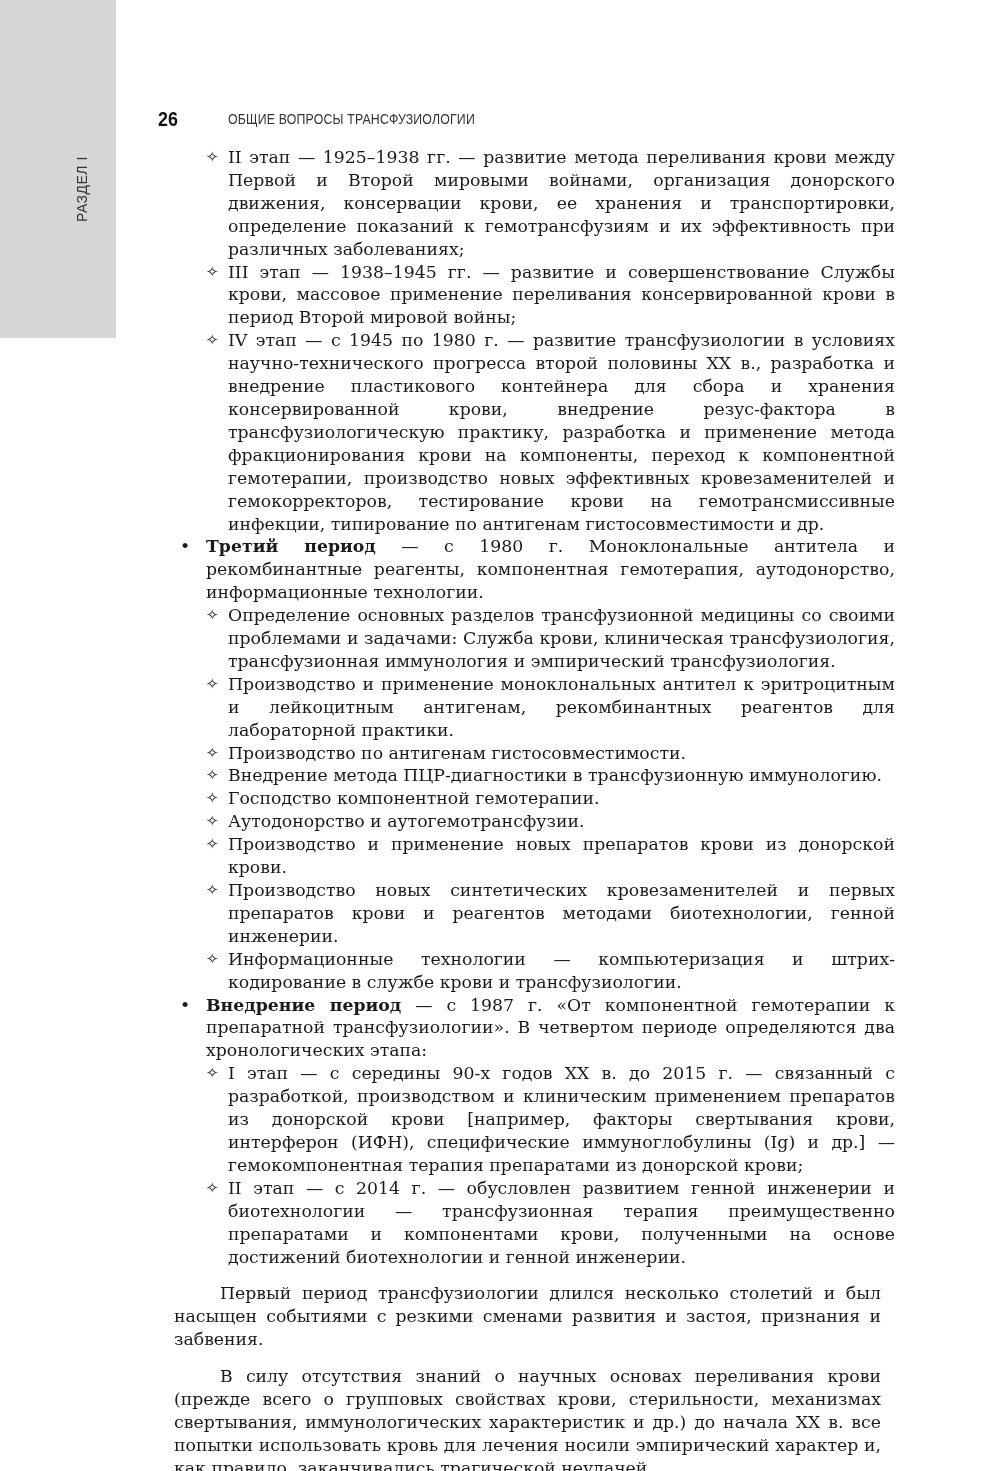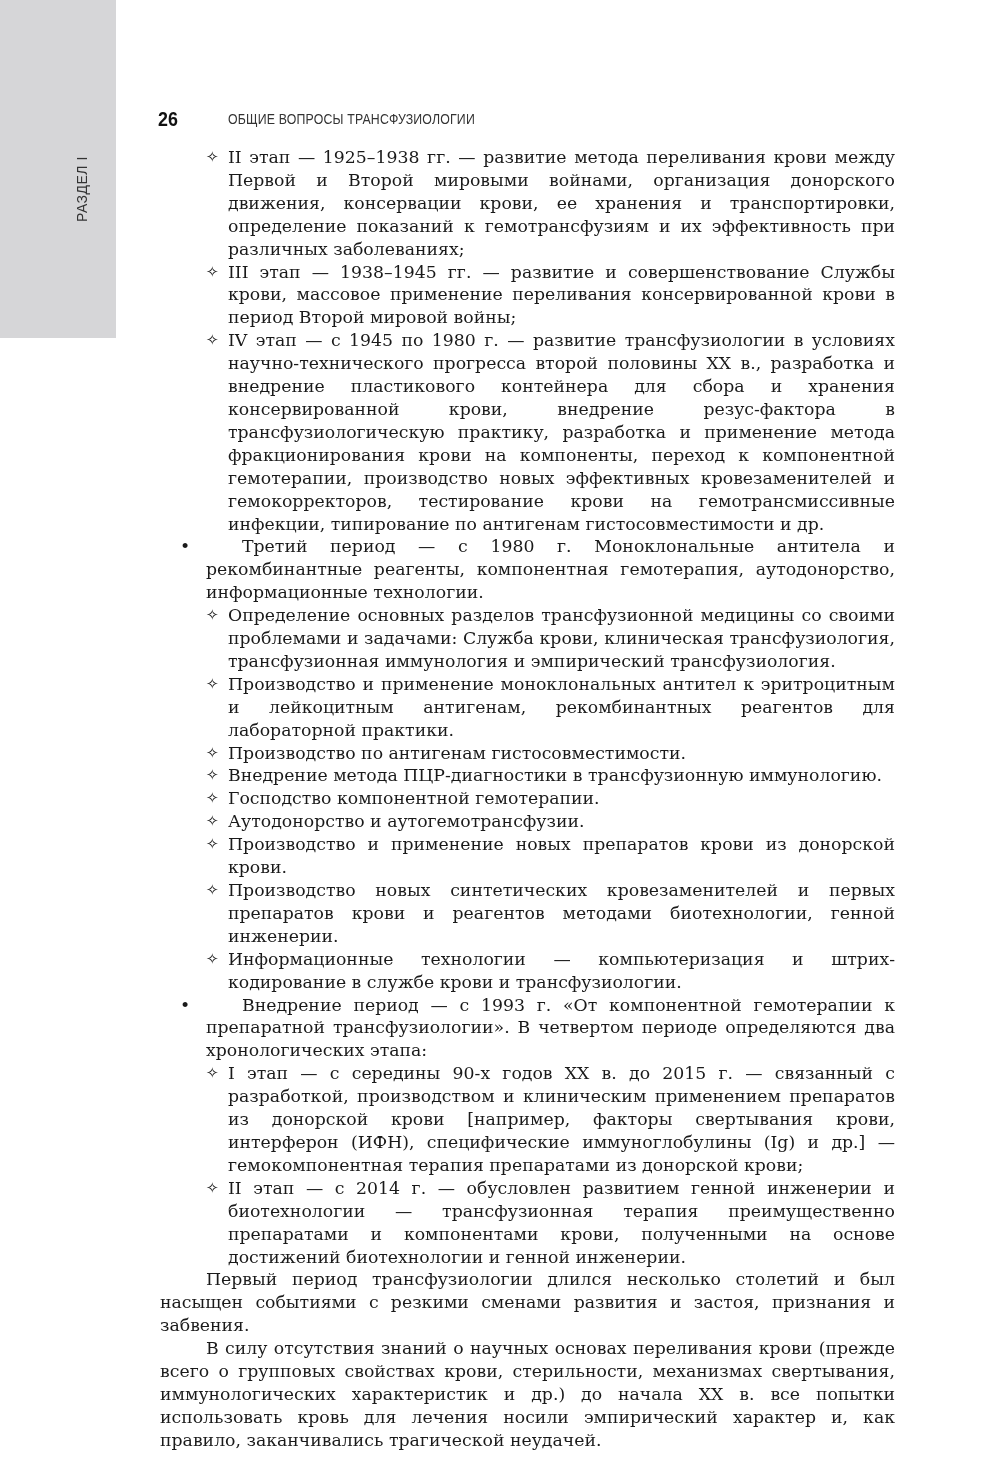--- a/index.html
+++ b/index.html
@@ -14,22 +14,22 @@
                   color:#333; letter-spacing:0.2px; transform:scaleX(0.88); transform-origin:left; }
   .content { position:absolute; left:160px; top:146px; width:735px; font-size:17.3px; line-height:22.9px;
              text-align:justify; }
   .lvl1 { position:relative; padding-left:46px; }
   .lvl1 .bullet { position:absolute; left:20px; top:0; }
   .lvl2 { position:relative; padding-left:68px; }
   .lvl2 .mark { position:absolute; left:46px; top:0; font-size:15px; }
   .top-lvl2 { position:relative; padding-left:68px; }
   .top-lvl2 .mark { position:absolute; left:46px; top:0; font-size:15px; }
   .para { text-indent:46px; }
-  b { font-weight:normal;margin-left:36px; }
-  p { margin:0; }
+  b { font-weight:bold; }
+  p { margin:14px; }
 </style>
 </head>
 <body>
 
 <div class="side-band">
   <div class="side-label">РАЗДЕЛ I</div>
 </div>
 <div class="page-num">26</div>
 <div class="running-head">ОБЩИЕ ВОПРОСЫ ТРАНСФУЗИОЛОГИИ</div>
 
@@ -42,19 +42,19 @@
   <div class="lvl2"><span class="mark">✧</span><span>Определение основных разделов трансфузионной медицины со своими проблемами и задачами: Служба крови, клиническая трансфузиология, трансфузионная иммунология и эмпирический трансфузиология.</span></div>
   <div class="lvl2"><span class="mark">✧</span><span>Производство и применение моноклональных антител к эритроцитным и лейкоцитным антигенам, рекомбинантных реагентов для лабораторной практики.</span></div>
   <div class="lvl2"><span class="mark">✧</span><span>Производство по антигенам гистосовместимости.</span></div>
   <div class="lvl2"><span class="mark">✧</span><span>Внедрение метода ПЦР-диагностики в трансфузионную иммунологию.</span></div>
   <div class="lvl2"><span class="mark">✧</span><span>Господство компонентной гемотерапии.</span></div>
   <div class="lvl2"><span class="mark">✧</span><span>Аутодонорство и аутогемотрансфузии.</span></div>
   <div class="lvl2"><span class="mark">✧</span><span>Производство и применение новых препаратов крови из донорской крови.</span></div>
   <div class="lvl2"><span class="mark">✧</span><span>Производство новых синтетических кровезаменителей и первых препаратов крови и реагентов методами биотехнологии, генной инженерии.</span></div>
   <div class="lvl2"><span class="mark">✧</span><span>Информационные технологии — компьютеризация и штрих-кодирование в службе крови и трансфузиологии.</span></div>
 
-  <div class="lvl1"><span class="bullet">•</span><b>Внедрение период</b><span> — с 1993 г. «От компонентной гемотерапии к препаратной трансфузиологии». В четвертом периоде определяются два хронологических этапа:</span></div>
+  <div class="lvl1"><span class="bullet">•</span><b>Внедрение период</b><span> — с 1987 г. «От компонентной гемотерапии к препаратной трансфузиологии». В четвертом периоде определяются два хронологических этапа:</span></div>
   <div class="lvl2"><span class="mark">✧</span><span>I этап — с середины 90-х годов XX в. до 2015 г. — связанный с разработкой, производством и клиническим применением препаратов из донорской крови [например, факторы свертывания крови, интерферон (ИФН), специфические иммуноглобулины (Ig) и др.] — гемокомпонентная терапия препаратами из донорской крови;</span></div>
   <div class="lvl2"><span class="mark">✧</span><span>II этап — с 2014 г. — обусловлен развитием генной инженерии и биотехнологии — трансфузионная терапия преимущественно препаратами и компонентами крови, полученными на основе достижений биотехнологии и генной инженерии.</span></div>
 
   <p class="para">Первый период трансфузиологии длился несколько столетий и был насыщен событиями с резкими сменами развития и застоя, признания и забвения.</p>
   <p class="para">В силу отсутствия знаний о научных основах переливания крови (прежде всего о групповых свойствах крови, стерильности, механизмах свертывания, иммунологических характеристик и др.) до начала XX в. все попытки использовать кровь для лечения носили эмпирический характер и, как правило, заканчивались трагической неудачей.</p>
 </div>
 
 </body></html>

